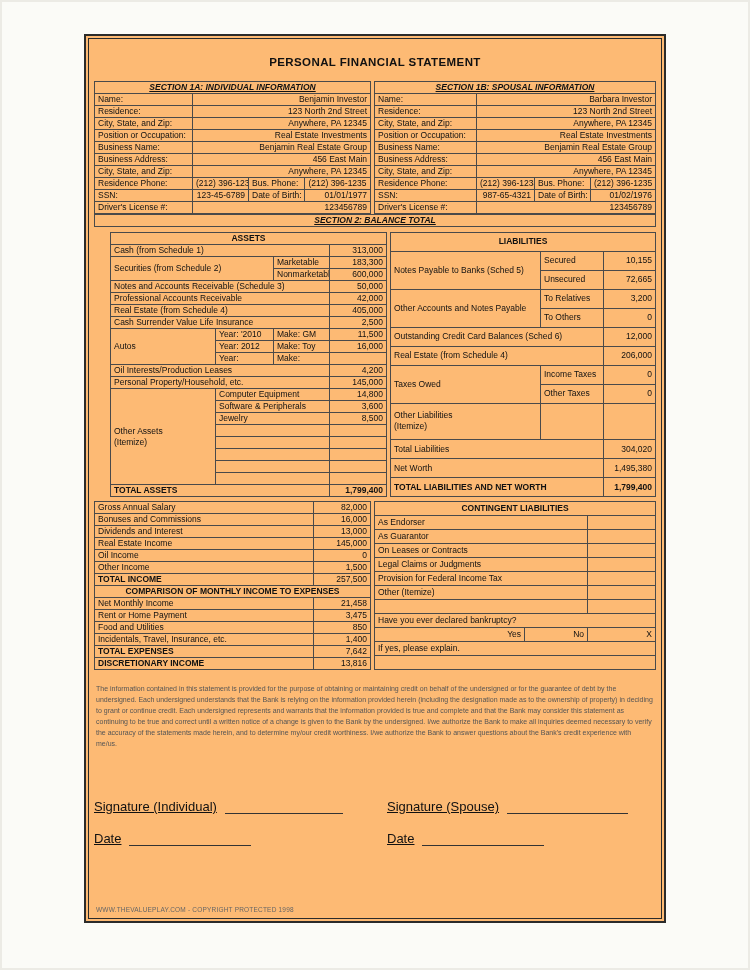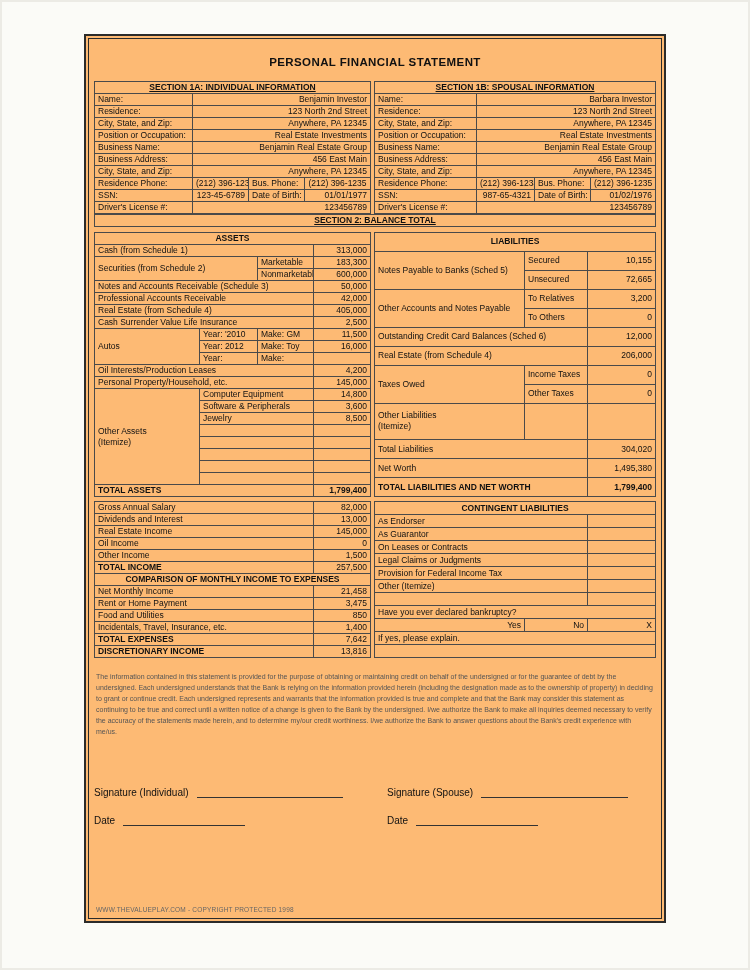--- a/index.html
+++ b/index.html
@@ -6,39 +6,39 @@
   body{width:750px;height:970px;background:#fbfbf7;font-family:"Liberation Sans",sans-serif;position:relative;overflow:hidden;}
   .page-edge{position:absolute;inset:0;border:2px solid #ecebe5;pointer-events:none;}
   .form{position:absolute;left:84px;top:34px;width:582px;height:889px;border:2px solid #2b2b2b;background:#fdba74;padding:2px;box-sizing:border-box;}
   .form-inner{width:100%;height:100%;border:1px solid #2b2b2b;position:relative;padding:0 5px;box-sizing:border-box;}
   .title{margin-top:17px;text-align:center;font-size:11.5px;font-weight:bold;letter-spacing:0.4px;color:#111;}
   table.t{border-collapse:collapse;table-layout:fixed;width:100%;}
   table.t td{border:1px solid #4a4a4a;font-size:8.5px;color:#111;padding:0 3px;height:11px;line-height:11px;overflow:hidden;white-space:nowrap;vertical-align:middle;}
   .half-row{display:flex;gap:3px;}
   .half-l{width:277px;flex:0 0 277px;}
   .half-r{flex:1;min-width:0;}
-  .sechdr{font-weight:bold;text-align:center;text-decoration:underline;}
+  .sechdr{font-weight:bold;text-align:center;text-decoration:underline;font-style:italic;}
   .colhdr{font-weight:bold;text-align:center;}
   .blue{color:#0000cc;}
   .ctr{text-align:right;}
   .amt{text-align:right;}
   .b{font-weight:bold;}
   .sm{font-size:6.5px;color:#444;text-align:center;}
   .subl{font-size:7px;color:#222;}
   .sec1{margin-top:13px;}
   .sec2{margin-top:0;}
-  .bal{margin-top:5px;}
+  .bal{margin-top:5px;margin-left:16px;}
   .inc{margin-top:4px;}
   .tall3 td{height:36px;}
   .tall10 td{height:123px;}
   .legal{margin-top:13px;font-size:7px;color:#555;line-height:11px;white-space:normal;padding:0 2px;text-align:left;}
   .sig-area{display:flex;margin-top:50px;}
   .sig-col{width:50%;box-sizing:border-box;padding-right:32px;}
   .sig-col.right{padding-right:28px;padding-left:12px;}
-  .sig-row{display:flex;align-items:flex-end;font-size:10px;color:#111;}
+  .sig-row{display:flex;align-items:flex-end;font-size:13px;color:#111;text-decoration:underline;}
   .sig-row .line{flex:1;border-bottom:1px solid #333;margin-left:8px;height:10px;}
   .sig-row.date{margin-top:17px;}
   .sig-row.date .line{flex:0 0 122px;}
   .footer{position:absolute;left:7px;bottom:5px;font-size:6.5px;color:#666;letter-spacing:0.2px;}
 </style>
 </head>
 <body>
 
 <div class="page-edge"></div>
 
@@ -352,20 +352,24 @@
   <div class="half-row inc">
     <table class="t half-l">
       <colgroup>
             <col style="width:219px">
             <col>
           </colgroup>
       <tbody>
       <tr>
               <td>Gross Annual Salary</td>
               <td class="amt blue">82,000</td>
+            </tr>
+      <tr>
+              <td>Bonuses and Commissions</td>
+              <td class="amt blue">16,000</td>
             </tr>
       <tr>
               <td>Dividends and Interest</td>
               <td class="amt blue">13,000</td>
             </tr>
       <tr>
               <td>Real Estate Income</td>
               <td class="amt blue">145,000</td>
             </tr>
       <tr>

